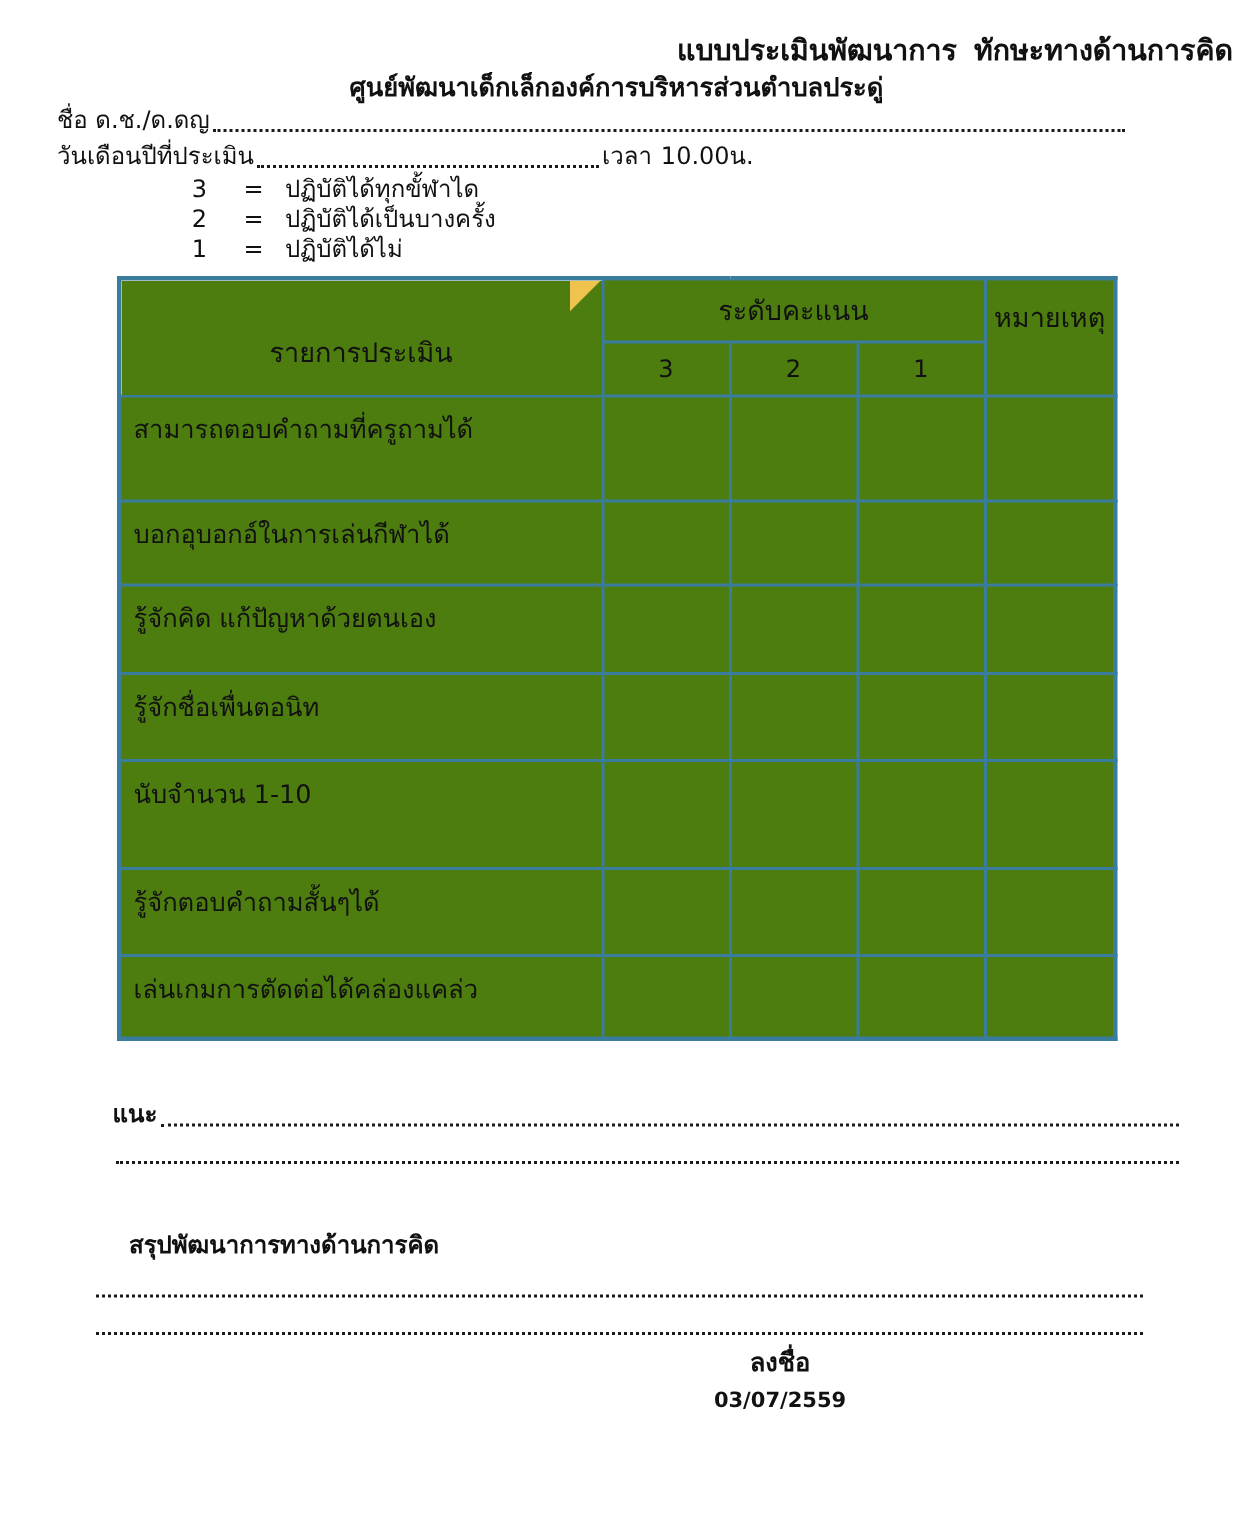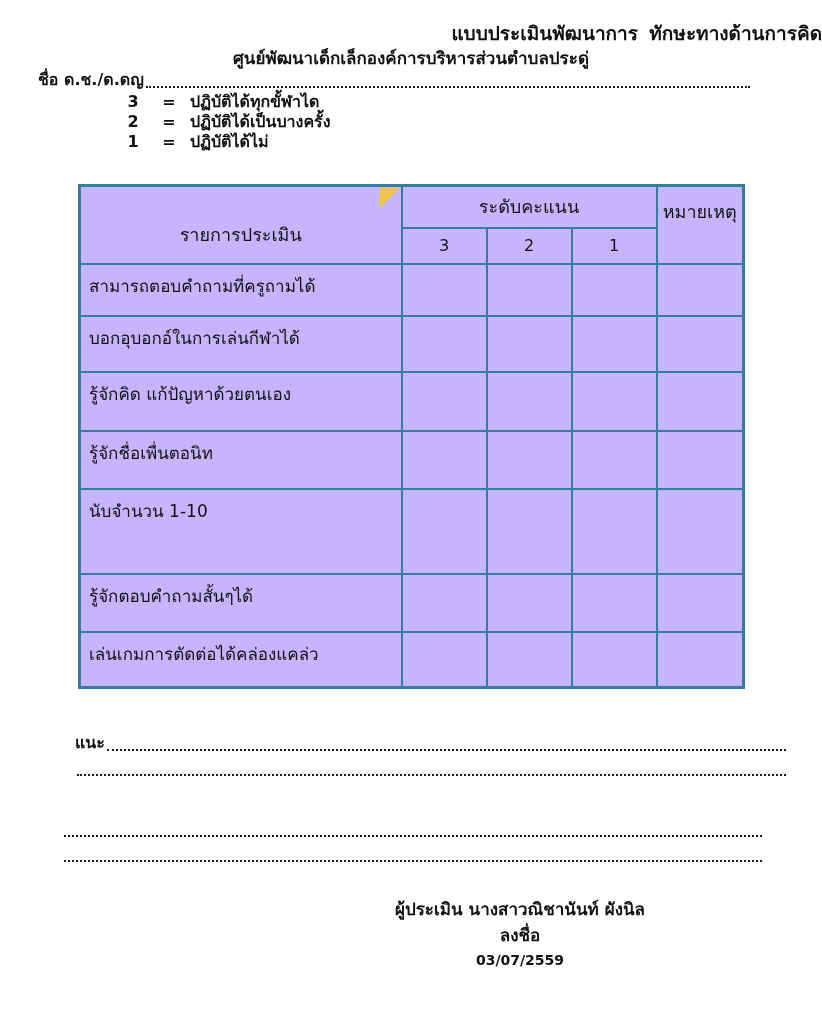--- a/index.html
+++ b/index.html
@@ -19,21 +19,21 @@
     text-align: right; font-size: 19px; font-weight: 700; font-family: Liberation Mono, monospace;
   }
   .page-subtitle {
     position: absolute; top: 44px; left: 0; width: 100%;
     text-align: center; font-size: 17px; font-weight: 700;
   }
 
   
   .info-block {
     position: absolute; top: 68px; left: 38px; right: 70px;
-    font-size: 16px; font-weight: 700;
+    font-size: 16px; font-weight: 400;
   }
   .fill-line { display: flex; align-items: flex-end; height: 24px; }
   .fill-line .label { white-space: nowrap; }
   .dots {
     flex: 1 1 auto;
     border-bottom: 2px dotted #1a1a1a;
     margin: 0 2px 4px 2px;
     min-width: 20px;
   }
   .dots.fixed { flex: 0 0 auto; width: 228px; }
@@ -45,46 +45,46 @@
   
   .assessment-table {
     position: absolute; left: 78px; top: 184px;
     border-collapse: collapse; table-layout: fixed;
     width: 664px;
     border: 3px solid #3A7C9E;
     font-size: 17px;
   }
   .assessment-table td, .assessment-table th {
     border: 2px solid #3A7C9E;
-    background: #c4b5fd;
+    background: #4d7c0f;
     font-weight: 400;
   }
   th.item-header {
     position: relative;
     vertical-align: bottom; text-align: center;
     padding-bottom: 14px; font-size: 18px;
   }
   .corner-fold {
     position: absolute; top: 0; right: 0;
     width: 21px; height: 21px;
     background: #F0C24E;
     clip-path: polygon(0 0, 100% 0, 0 100%);
   }
   th.score-header { text-align: center; font-size: 18px; height: 42px; }
   th.remark-header { vertical-align: top; text-align: center; padding-top: 10px; font-size: 18px; }
   td.score-col-label { text-align: center; font-size: 16px; height: 36px; }
   td.item-cell {
     text-align: left; vertical-align: top;
     padding: 7px 6px 0 8px; font-size: 17px;
   }
-  tr.r1 td { height: 52px; }
+  tr.r1 td { height: 70px; }
   tr.r2 td { height: 56px; }
   tr.r3 td { height: 59px; }
   tr.r4 td { height: 58px; }
-  tr.r5 td { height: 85px; }
+  tr.r5 td { height: 72px; }
   tr.r6 td { height: 58px; }
   tr.r7 td { height: 56px; }
 
   
   .suggestion-block {
     position: absolute; left: 75px; right: 34px; top: 730px;
     font-size: 16px; font-weight: 700;
   }
   .suggestion-block .heading { height: 26px; line-height: 26px; }
   .suggestion-block .fill-line { height: 25px; }
@@ -104,20 +104,26 @@
 </head>
 <body>
 
 <div class="page-title">แบบประเมินพัฒนาการ ทักษะทางด้านการคิด</div>
 <div class="page-subtitle">ศูนย์พัฒนาเด็กเล็กองค์การบริหารส่วนตำบลประดู่</div>
 
 <div class="info-block">
   <div class="fill-line">
     <span class="label">ชื่อ ด.ช./ด.ดญ</span>
     <span class="dots"></span>
+  </div>
+  <div class="fill-line">
+    <span class="label">วันเดือนปีที่ประเมิน</span>
+    <span class="dots fixed"></span>
+    <span class="label">เวลา</span>
+    <span class="label" style="margin-left:6px">10.00น.</span>
   </div>
   <div class="scale-line">
     <span class="score">3</span>
     <span class="equals">=</span>
     <span class="meaning">ปฏิบัติได้ทุกขั้ฬาได</span>
   </div>
   <div class="scale-line">
     <span class="score">2</span>
     <span class="equals">=</span>
     <span class="meaning">ปฏิบัติได้เป็นบางครั้ง</span>
@@ -207,25 +213,25 @@
   <div class="fill-line">
     <span class="label">แนะ</span>
     <span class="dots"></span>
   </div>
   <div class="fill-line">
     <span class="dots"></span>
   </div>
 </div>
 
 <div class="summary-block">
+  <div class="heading">สรุปพัฒนาการทางด้านการคิด</div>
   <div class="fill-line">
     <span class="dots"></span>
   </div>
   <div class="fill-line">
     <span class="dots"></span>
   </div>
 </div>
 
 <div class="signature-block">
-  <div class="line">ผู้ประเมิน นางสาวณิชานันท์ ผังนิล</div>
   <div class="line">ลงชื่อ</div>
   <div class="date">03/07/2559</div>
 </div>
 
 </body></html>

